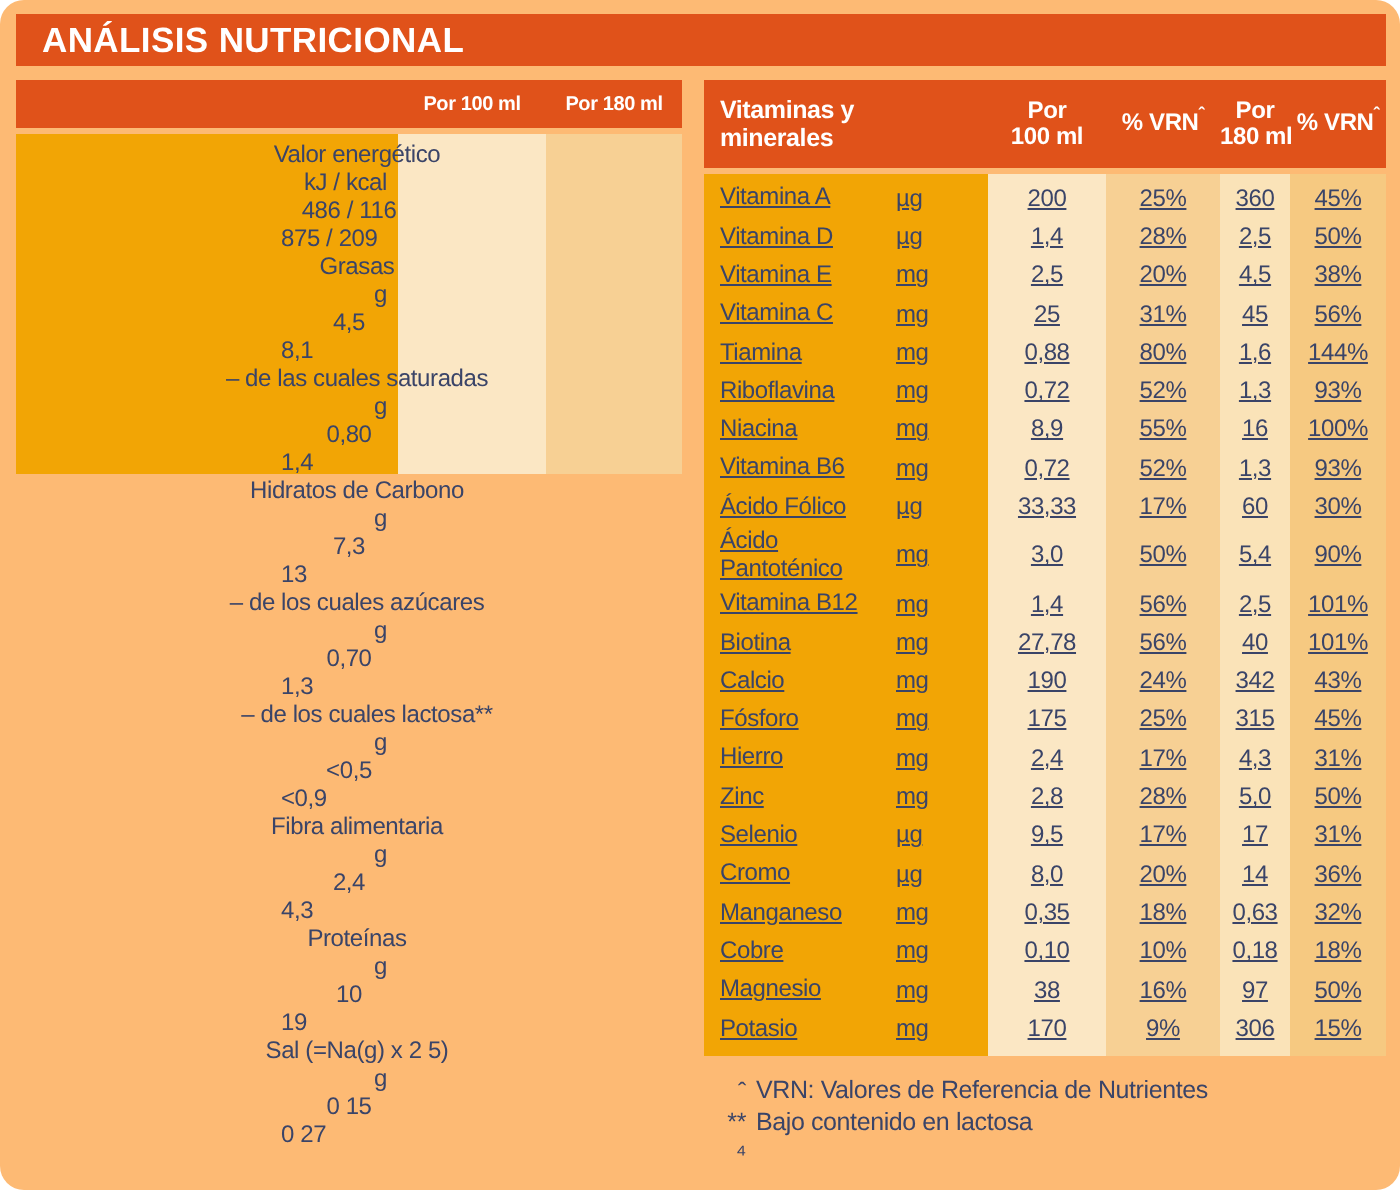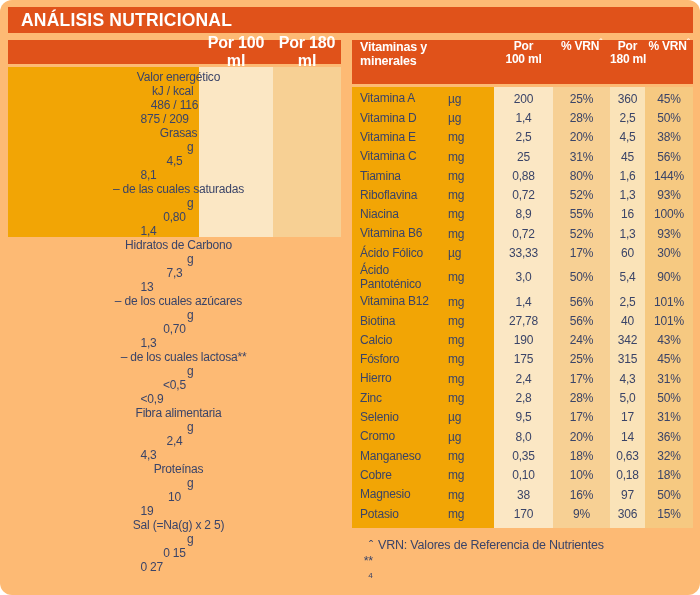--- a/index.html
+++ b/index.html
@@ -11,48 +11,48 @@
   .page{position:relative;width:700px;height:595px;background:#fdba74;
         font-family:"Liberation Sans","DejaVu Sans",sans-serif;color:var(--navy);
         letter-spacing:-0.2px;overflow:hidden;border-radius:12px;}
   .title-bar{position:absolute;left:8px;top:7px;width:685px;height:26px;
         background:var(--orange);display:flex;align-items:center;padding-left:13px;}
   .title-bar h1{color:#fff;font-size:17.5px;font-weight:bold;letter-spacing:0.2px;}
 
   
   .macro{position:absolute;left:8px;top:40px;width:333px;}
   .macro .hdr{height:24px;background:var(--orange);display:flex;align-items:center;
-        color:#fff;font-weight:bold;font-size:16px;}
+        color:#fff;font-weight:bold;font-size:10px;}
   .macro .hdr .sp{flex:1;}
   .macro .hdr .h100{width:74px;text-align:center;}
   .macro .hdr .h180{width:68px;text-align:center;}
   .macro .body{margin-top:3px;height:170px;padding-top:3px;
         background:linear-gradient(90deg,var(--gold) 0 191px,var(--c1) 191px 265px,var(--c2) 265px 333px);}
   .macro .t-row{display:flex;align-items:center;min-height:17.2px;font-size:12px;flex-direction:column;}
   .macro .t-label{flex:1;padding-left:8px;white-space:pre;}
   .macro .t-unit{width:52px;text-align:right;padding-right:7px;}
   .macro .t-v100{width:74px;text-align:center;}
   .macro .t-v180{width:68px;}
 
   
   .micro{position:absolute;left:352px;top:40px;width:341px;}
-  .micro .hdr{height:44px;background:var(--orange);display:flex;
+  .micro .hdr{height:44px;background:var(--orange);display:flex;align-items:center;
         color:#fff;font-weight:bold;}
   .micro .hdr .ttl{flex:1;padding-left:8px;font-size:12.5px;line-height:1.15;}
   .micro .hdr .ttl span{display:block;max-width:100px;}
   .micro .hdr .col{text-align:center;font-size:12px;line-height:1.1;white-space:nowrap;}
   .micro .hdr .c1{width:59px;}
   .micro .hdr .c2{width:57px;}
   .micro .hdr .c3{width:35px;}
   .micro .hdr .c4{width:48px;}
   sup.mk{font-size:9px;line-height:0;vertical-align:super;}
   .micro .body{margin-top:3px;height:441px;padding-top:2px;
         background:linear-gradient(90deg,var(--gold) 0 142px,var(--c1) 142px 201px,
                    var(--c2) 201px 258px,var(--c3) 258px 293px,var(--c4) 293px 341px);}
-  .micro .t-row{display:flex;align-items:center;min-height:19.3px;font-size:12px;}
+  .micro .t-row{display:flex;align-items:center;min-height:19.3px;font-size:12px;text-decoration:underline;}
   .micro .t-label{flex:1;padding-left:8px;white-space:pre;line-height:1.22;}
   .micro .t-unit{width:46px;padding-right:18px;}
   .micro .t-v100{width:59px;text-align:center;}
   .micro .t-vrn100{width:57px;text-align:center;}
   .micro .t-v180{width:35px;text-align:center;}
   .micro .t-vrn180{width:48px;text-align:center;}
   .indent{padding-left:18px !important;}
 
   
   .footnotes{position:absolute;left:352px;top:537px;width:345px;font-size:12.5px;}
@@ -359,19 +359,20 @@
   </div>
   </div>
 
   <div class="footnotes">
     <div class="fn">
       <span class="mk-cell fn-caret">ˆ</span>
       <span>VRN: Valores de Referencia de Nutrientes</span>
     </div>
     <div class="fn">
       <span class="mk-cell">**</span>
+      <span>Bajo contenido en lactosa</span>
     </div>
     <div class="fn">
       <span class="mk-cell">⁴</span>
     </div>
   </div>
 
 </div>
 
 </body></html>

